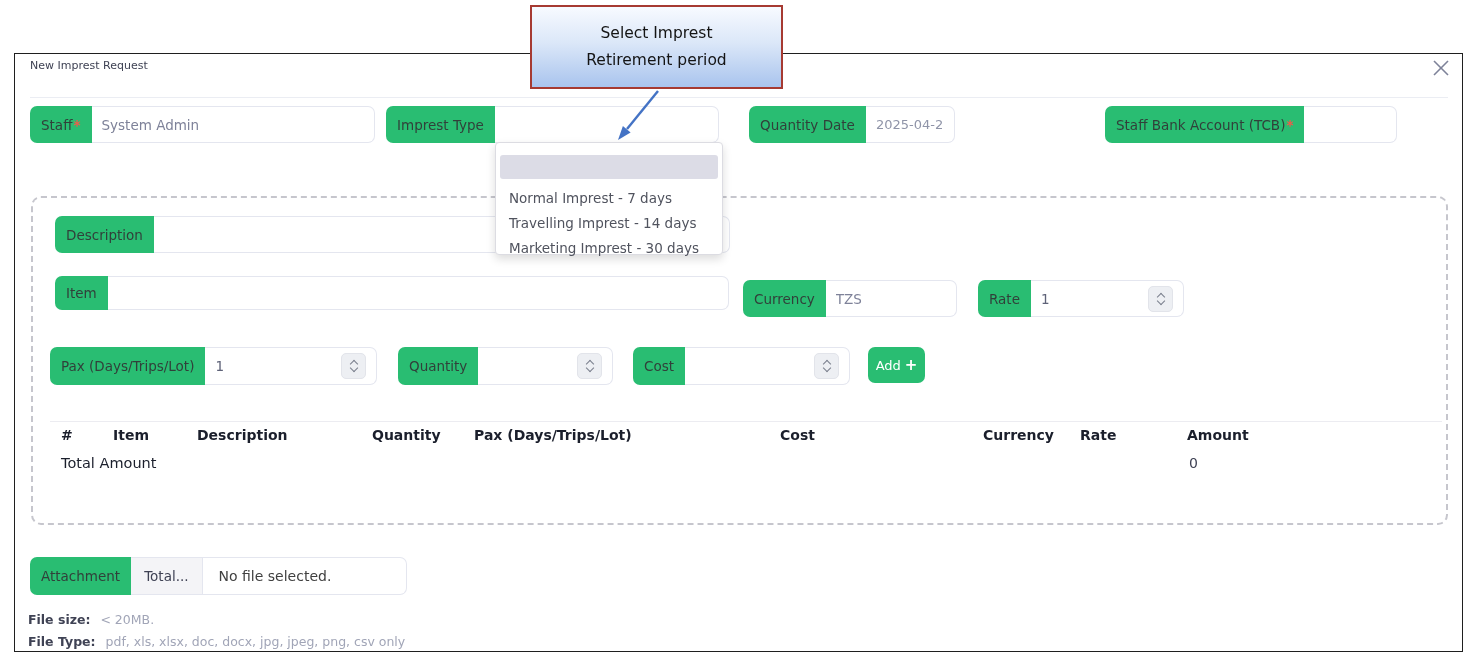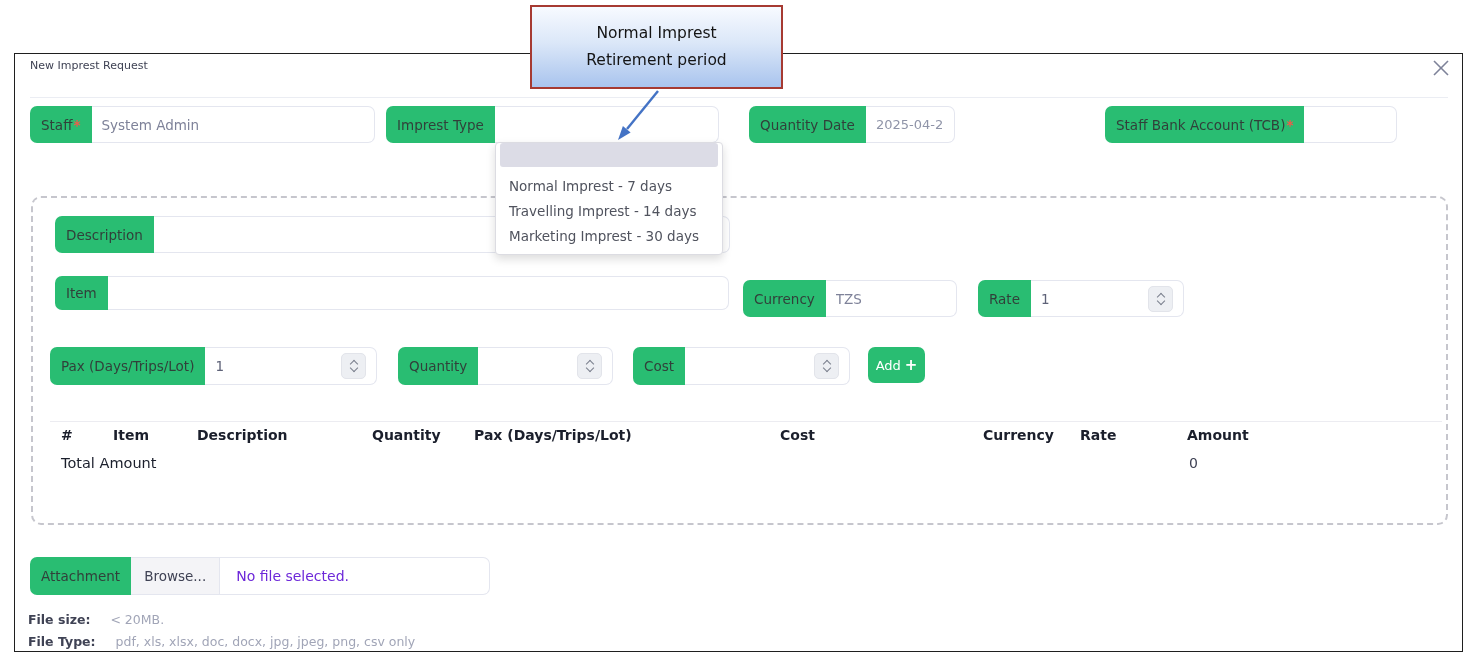--- a/index.html
+++ b/index.html
@@ -36,21 +36,21 @@
   .txt.datetxt{color:#8f94a8;text-align:center;font-size:13px}
   .txt.valtxt{color:#5e6278}
   .spin{width:25px;height:26px;background:#edeff3;border:1px solid #e2e4ea;border-radius:5px;display:flex;
     flex-direction:column;align-items:center;justify-content:center;flex:none;cursor:pointer}
   .cu,.cd{width:6px;height:6px;border-left:1.6px solid #7a7f8d;border-top:1.6px solid #7a7f8d}
   .cu{transform:rotate(45deg);margin-bottom:-1px}
   .cd{transform:rotate(-135deg);margin-top:-1px}
 
   
   .dropdown{position:absolute;left:495px;top:142px;width:228px;height:113px;background:#fff;
-    border:1px solid #dcdce2;border-radius:4px;box-shadow:0 4px 10px rgba(0,0,0,.14);z-index:20;padding:0 0 6px 0}
+    border:1px solid #dcdce2;border-radius:4px;box-shadow:0 4px 10px rgba(0,0,0,.14);z-index:20;padding:12px 0 6px 0}
   .opt-blank{margin:0 4px;height:24px;background:#dcdce6;border-radius:3px}
   .opt{height:25px;display:flex;align-items:center;padding:0 13px;font-size:13.5px;color:#50535e;cursor:pointer;white-space:nowrap}
 
   
   .dashed{position:absolute;left:31px;top:196px;width:1417px;height:329px;border:2px dashed #c6c6cd;border-radius:10px}
 
   
   .all-select{position:absolute;left:497px;top:273px;width:130px;height:48px;background:#fff;border:1px solid #dfe0e7;
     border-radius:5px;box-shadow:0 1px 3px rgba(0,0,0,.06);z-index:5;cursor:pointer}
   .all-select .sel-val{position:absolute;left:11px;top:8px;font-size:14px;color:#6c7080}
@@ -62,37 +62,37 @@
     border-radius:7px;color:#fff;font-size:13px;font-family:inherit;cursor:pointer;display:flex;align-items:center;justify-content:center;gap:4px}
   .add-plus{font-weight:800;font-size:15px;line-height:1}
 
   
   .tbl-top{position:absolute;left:50px;top:421px;width:1392px;height:1px;background:#ececf1}
   .th{position:absolute;top:427px;font-size:14px;font-weight:700;color:#1b1f2c;white-space:nowrap}
   .total-lbl{position:absolute;left:61px;top:455px;font-size:14.5px;font-weight:400;color:#1b1f2c}
   .total-val{position:absolute;left:1189px;top:455px;font-size:14px;color:var(--ink)}
 
   
-  .attach{position:absolute;left:30px;top:557px;width:460px;height:38px;display:flex;align-items:stretch}
+  .attach{position:absolute;left:30px;top:557px;width:377px;height:38px;display:flex;align-items:stretch}
   .attach .glabel{border-radius:7px 0 0 7px}
   .browse{background:#f4f4f7;border:1px solid var(--border);border-left:none;display:flex;align-items:center;
     padding:0 13px;font-size:13.5px;color:var(--ink);cursor:pointer}
   .filebox{flex:1;background:#fff;border:1px solid var(--border);border-left:none;border-radius:0 7px 7px 0;
-    display:flex;align-items:center;padding:0 16px;font-size:14px;color:#6d28d9}
+    display:flex;align-items:center;padding:0 16px;font-size:14px;color:#404040}
 
   .note{position:absolute;left:28px;font-size:12.5px;color:#a1a5b7}
-  .note b{color:var(--ink);font-weight:700;margin-right:20px}
+  .note b{color:var(--ink);font-weight:700;margin-right:10px}
 </style>
 </head>
 <body>
 
 <div class="page">
 
   <div class="callout">
-    <span>Normal Imprest</span>
+    <span>Select Imprest</span>
     <span>Retirement period</span>
   </div>
   <svg class="arrow-svg" width="80" height="62">
     <line x1="58" y1="3" x2="27" y2="41" stroke="#4473c5" stroke-width="2.4"></line>
     <polygon points="18,52 30.6,44.4 22.9,38.1" fill="#4473c5"></polygon>
   </svg>
 
   <div class="modal"></div>
   <div class="modal-title">New Imprest Request</div>
   <svg class="close-btn" viewBox="0 0 20 20">
@@ -242,21 +242,21 @@
   <span class="th" style="left:983px">Currency</span>
   <span class="th" style="left:1080px">Rate</span>
   <span class="th" style="left:1187px">Amount</span>
   <span class="total-lbl">Total Amount</span>
   <span class="total-val">0</span>
 
   <div class="attach">
     <div class="glabel">
         <span>Attachment</span>
       </div>
-    <div class="browse">Browse...</div>
+    <div class="browse">Total...</div>
     <div class="filebox">No file selected.</div>
   </div>
 
   <div class="note" style="top:612px">
     <b>File size:</b><span>&lt; 20MB.</span>
   </div>
   <div class="note" style="top:634px">
     <b>File Type:</b><span>pdf, xls, xlsx, doc, docx, jpg, jpeg, png, csv only</span>
   </div>
 

